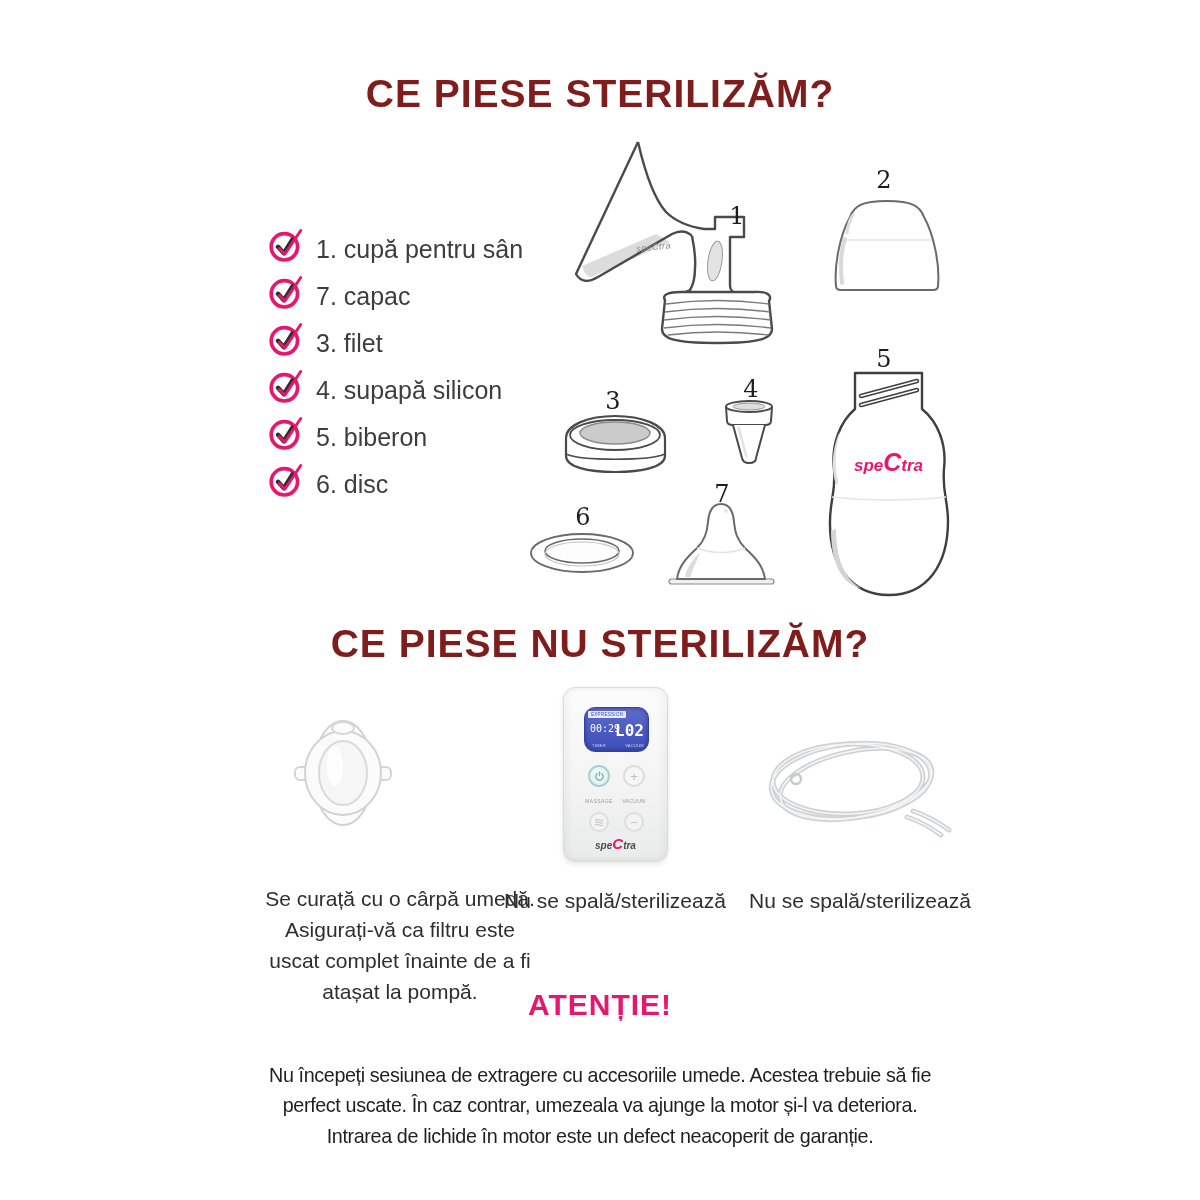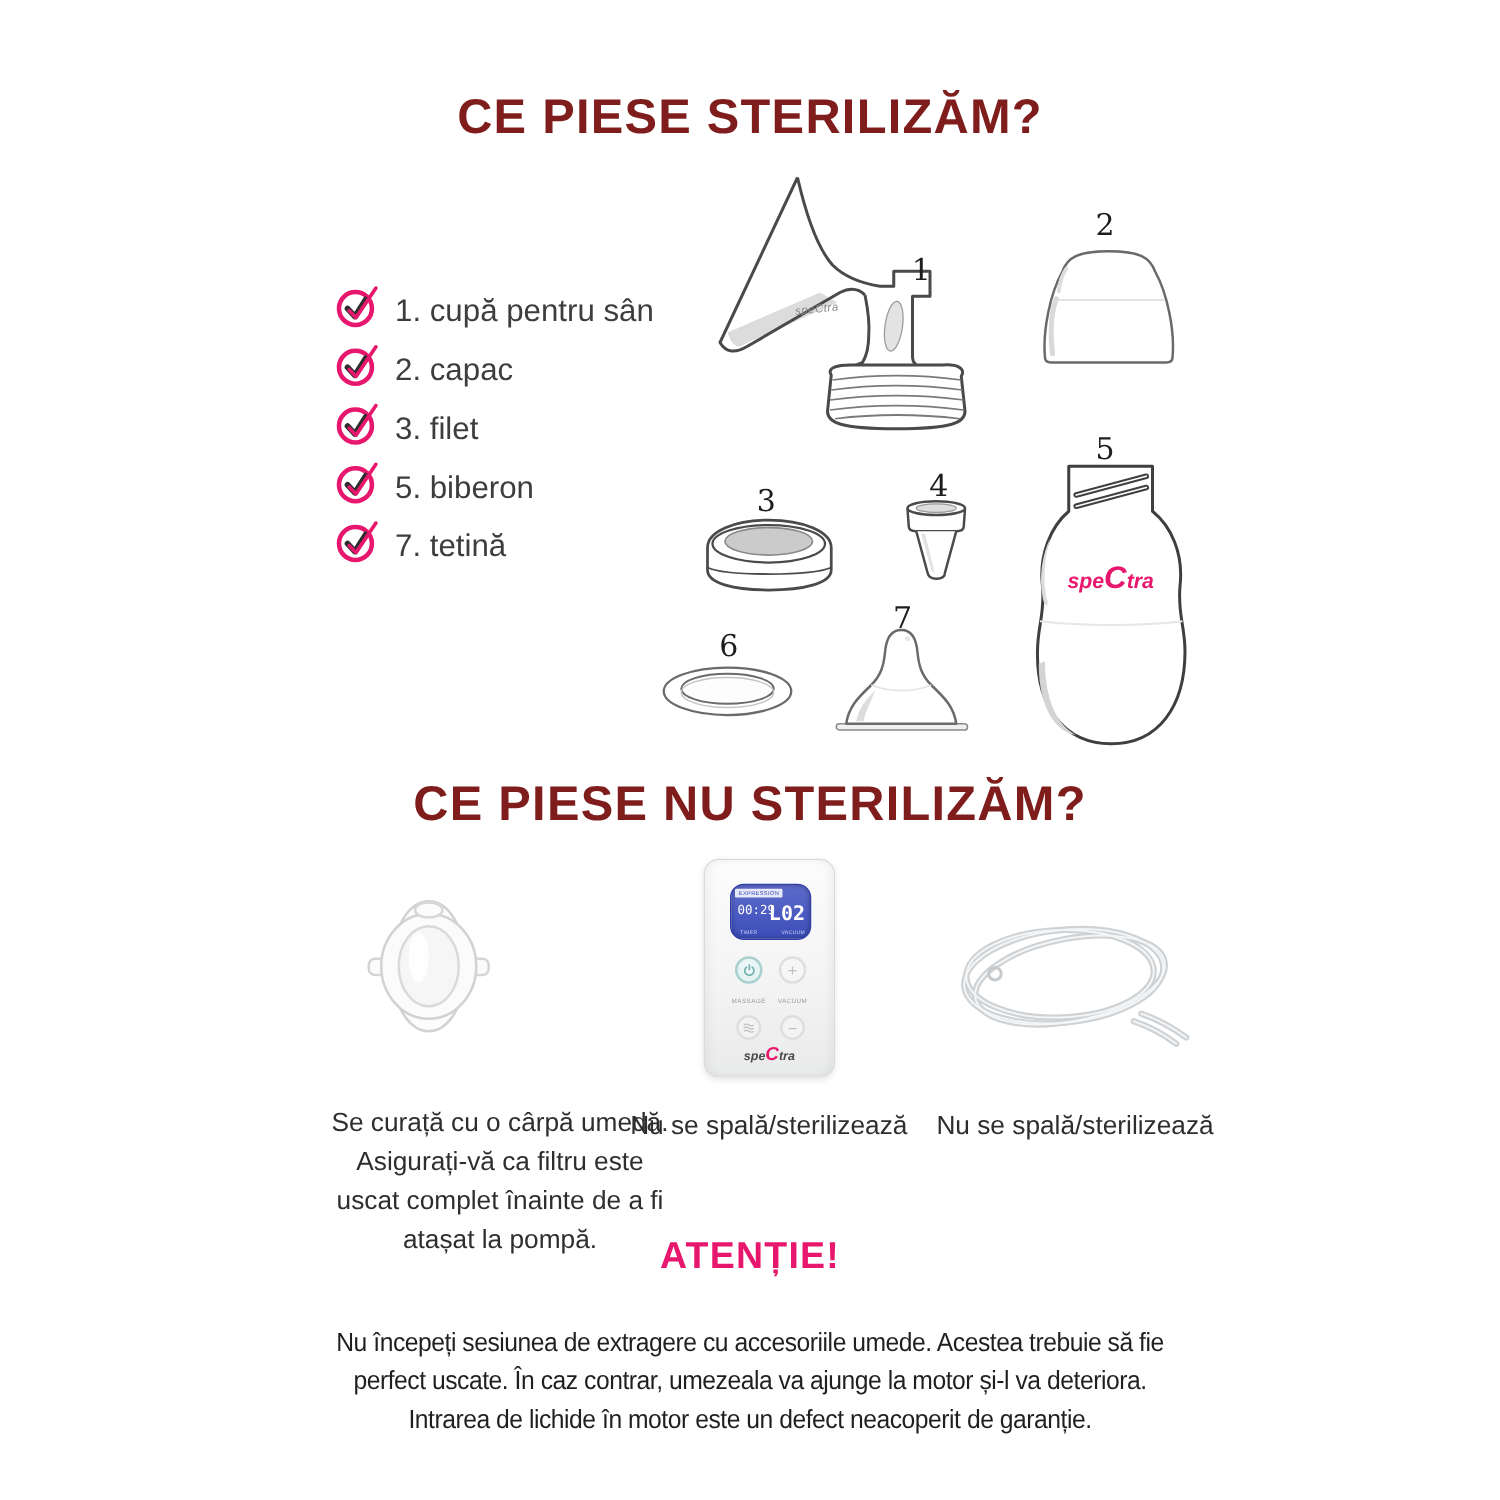--- a/index.html
+++ b/index.html
@@ -95,39 +95,45 @@
     <div class="check-item">
       <svg class="check-icon">
           <use href="#chk"></use>
         </svg>
       <span class="check-label">1. cupă pentru sân</span>
     </div>
     <div class="check-item">
       <svg class="check-icon">
           <use href="#chk"></use>
         </svg>
-      <span class="check-label">2. capac</span>
+      <span class="check-label">7. capac</span>
     </div>
     <div class="check-item">
       <svg class="check-icon">
           <use href="#chk"></use>
         </svg>
       <span class="check-label">3. filet</span>
     </div>
     <div class="check-item">
       <svg class="check-icon">
           <use href="#chk"></use>
         </svg>
+      <span class="check-label">4. supapă silicon</span>
+    </div>
+    <div class="check-item">
+      <svg class="check-icon">
+          <use href="#chk"></use>
+        </svg>
       <span class="check-label">5. biberon</span>
     </div>
     <div class="check-item">
       <svg class="check-icon">
           <use href="#chk"></use>
         </svg>
-      <span class="check-label">7. tetină</span>
+      <span class="check-label">6. disc</span>
     </div>
   </div>
 
   <div class="illus" style="left:552px; top:136px; width:262px; height:230px;">
     <svg viewBox="0 0 262 230">
       <path d="M30,130 L104,98 L118,106 L44,139 Q35,146 30,130 Z" fill="#dcdcdc"></path>
       <path d="M86,6 L24,138 Q31,150 46,141 L120,98 Q132,92 140,100" fill="none" stroke="#4a4a4a" stroke-width="2.4" stroke-linejoin="round"></path>
       <path d="M86,6 Q98,58 114,76 Q127,89 152,93 L163,93 L163,81 L192,81 L192,101 L178,101 L178,150 Q178,156 188,160" fill="none" stroke="#4a4a4a" stroke-width="2.4" stroke-linejoin="round"></path>
       <path d="M140,100 Q144,120 143,132 Q143,146 138,154 L124,160" fill="none" stroke="#4a4a4a" stroke-width="2.4"></path>
       <ellipse cx="163" cy="125" rx="7" ry="20" fill="#e3e3e3" stroke="#9a9a9a" stroke-width="1" transform="rotate(8 163 125)"></ellipse>

